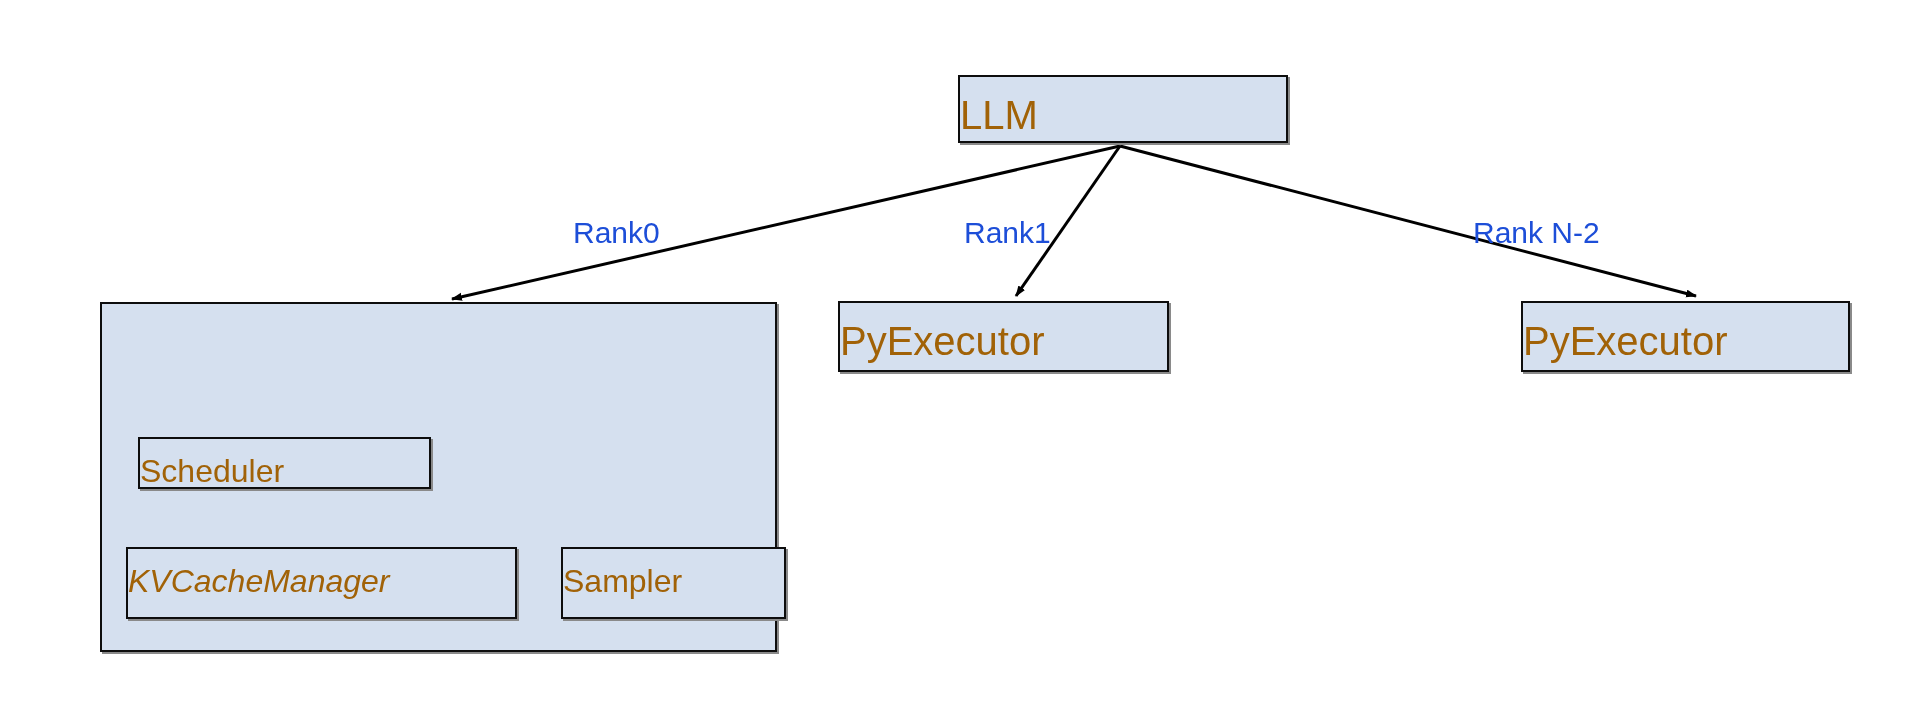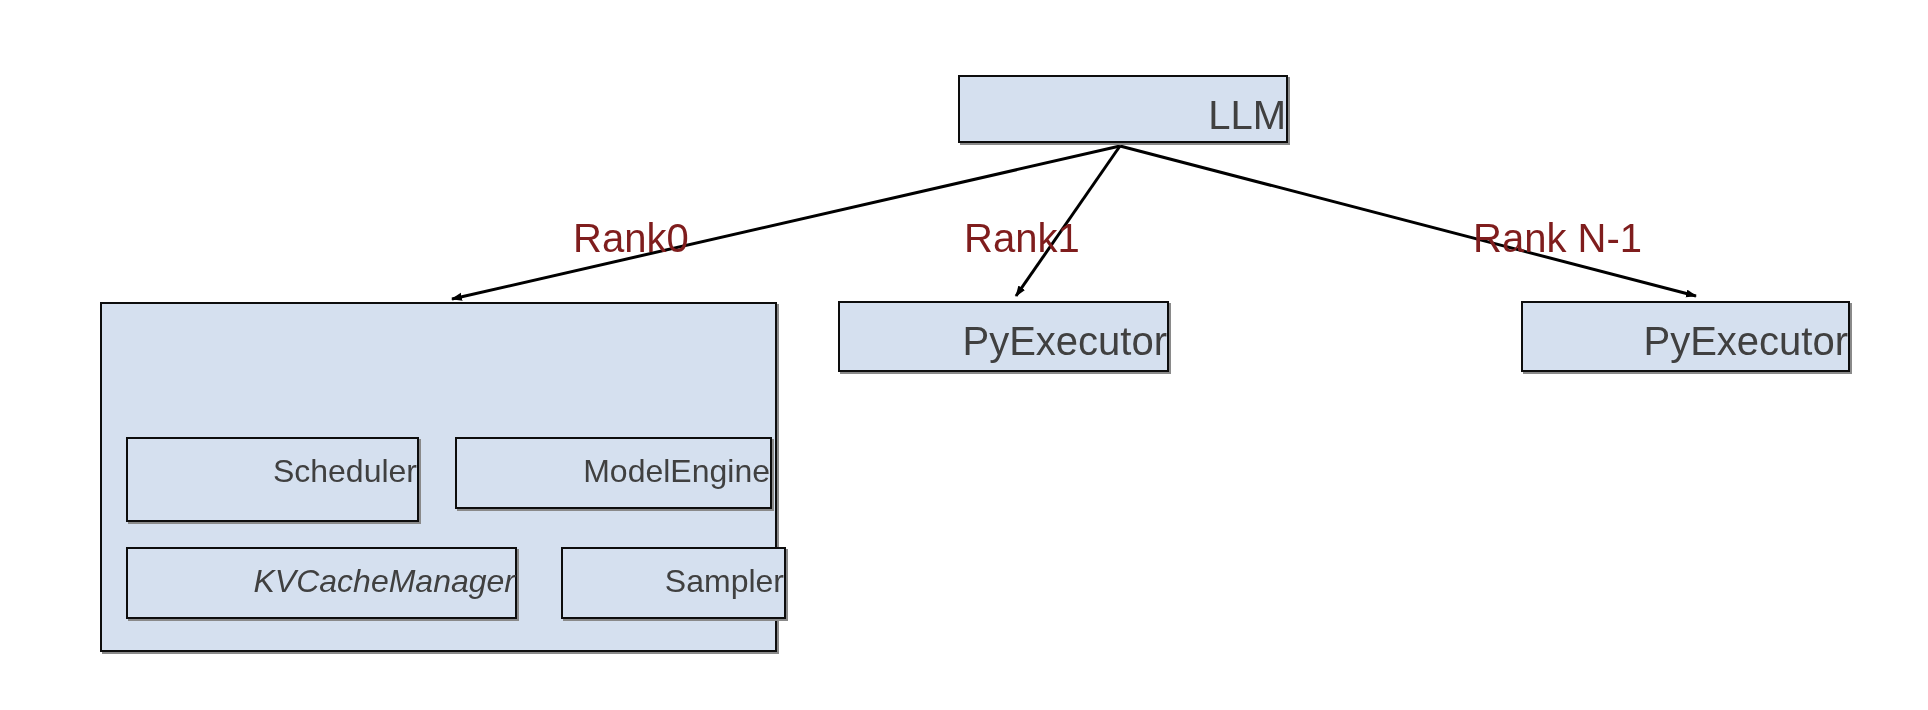--- a/index.html
+++ b/index.html
@@ -30,23 +30,23 @@
     position: absolute;
     box-sizing: border-box;
     background: #d5e0ef;
     border: 2px solid #0d0d0d;
     box-shadow: 2px 2px 0 #8a8a8a;
   }
   .node-label {
     position: absolute;
     left: 0;
     width: 100%;
-    text-align: right;
+    text-align: left;
     white-space: nowrap;
-    color: #404040;
+    color: #a16207;
     line-height: 1;
   }
   
   #node-llm {
     left: 958px;
     top: 75px;
     width: 330px;
     height: 68px;
   }
   #node-llm .node-label {
@@ -70,24 +70,24 @@
     box-sizing: border-box;
     background: #d5e0ef;
     border: 2px solid #0d0d0d;
     box-shadow: 2px 2px 0 #8a8a8a;
   }
   .subnode .node-label {
     top: 16px;
     font-size: 32px;
   }
   #sub-scheduler {
-    left: 24px;
+    left: 36px;
     top: 133px;
     width: 293px;
-    height: 85px;
+    height: 52px;
   }
   #sub-modelengine {
     left: 353px;
     top: 133px;
     width: 317px;
     height: 72px;
   }
   #sub-kvcachemanager {
     left: 24px;
     top: 243px;
@@ -120,23 +120,23 @@
     height: 71px;
   }
   #node-executor-n .node-label {
     top: 18px;
     font-size: 40px;
   }
   
   .edge-label {
     position: absolute;
     white-space: nowrap;
-    font-size: 40px;
+    font-size: 30px;
     line-height: 1;
-    color: #7f1d1d;
+    color: #1d4ed8;
   }
   #edge-label-rank0 {
     left: 573px;
     top: 218px;
   }
   #edge-label-rank1 {
     left: 964px;
     top: 218px;
   }
   #edge-label-rankn {
@@ -163,38 +163,35 @@
   <div class="node" id="node-llm">
     <div class="node-label">LLM</div>
   </div>
 
   <div class="node" id="node-worker">
 
     <div class="subnode" id="sub-scheduler">
       <div class="node-label">Scheduler</div>
     </div>
 
-    <div class="subnode" id="sub-modelengine">
-      <div class="node-label">ModelEngine</div>
-    </div>
 
     <div class="subnode" id="sub-kvcachemanager">
       <div class="node-label">KVCacheManager</div>
     </div>
 
     <div class="subnode" id="sub-sampler">
       <div class="node-label">Sampler</div>
     </div>
   </div>
 
   <div class="node" id="node-executor-1">
     <div class="node-label">PyExecutor</div>
   </div>
 
   <div class="node" id="node-executor-n">
     <div class="node-label">PyExecutor</div>
   </div>
 
   <div class="edge-label" id="edge-label-rank0">Rank0</div>
   <div class="edge-label" id="edge-label-rank1">Rank1</div>
-  <div class="edge-label" id="edge-label-rankn">Rank N-1</div>
+  <div class="edge-label" id="edge-label-rankn">Rank N-2</div>
 
 </div>
 
 </body></html>

